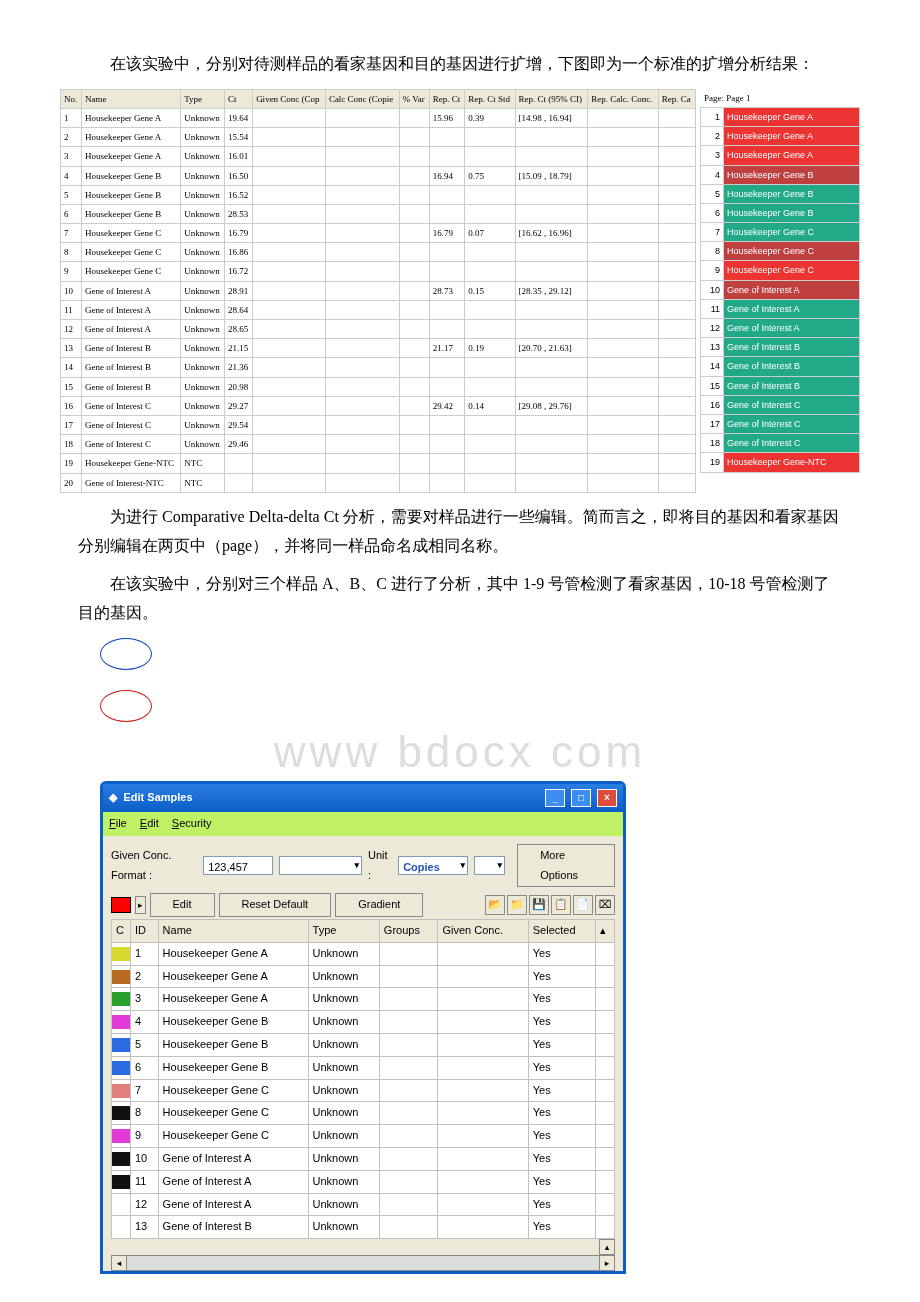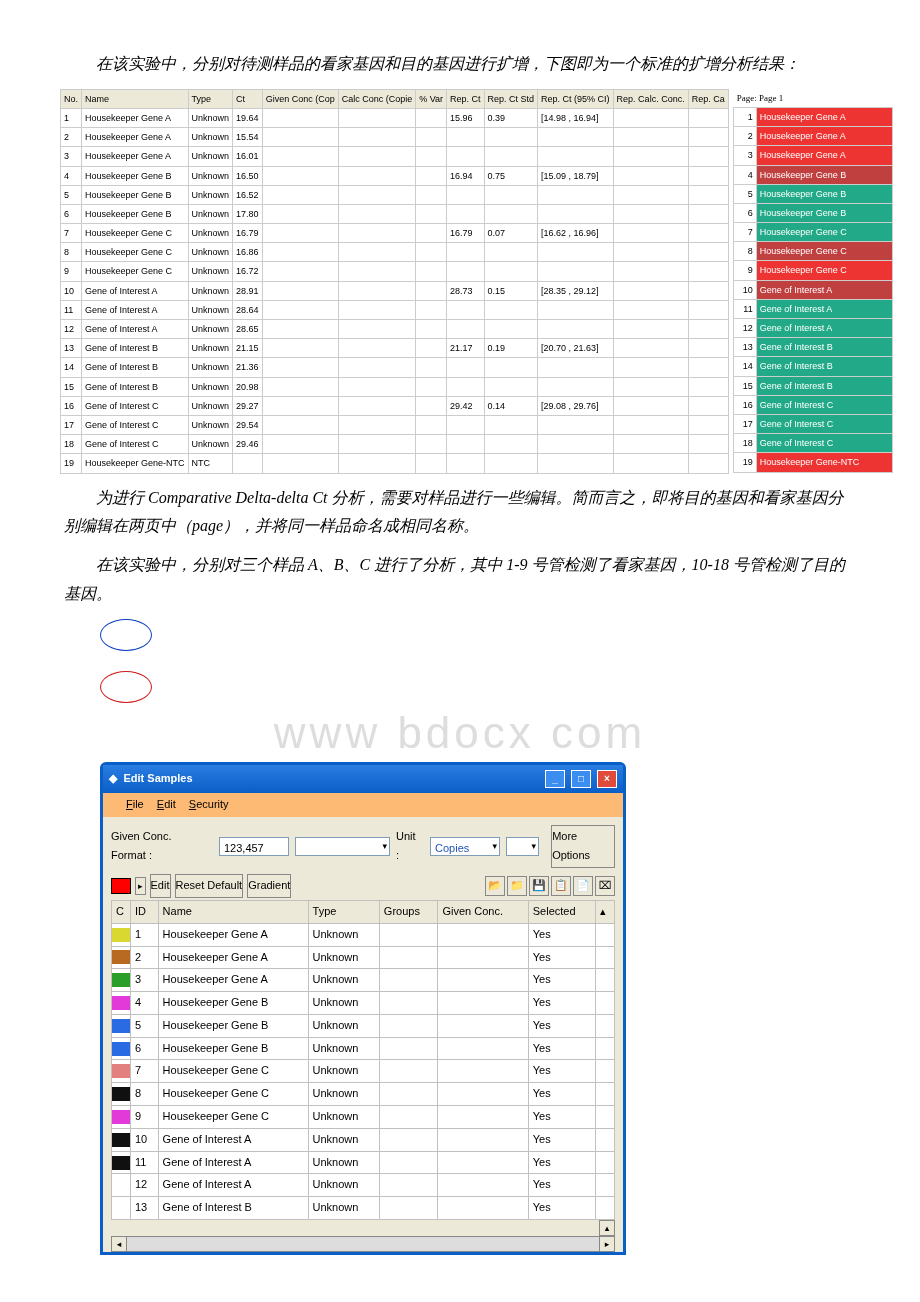--- a/index.html
+++ b/index.html
@@ -6,26 +6,26 @@
     margin: 0;
     padding: 40px 60px;
     font-family: "SimSun", "Times New Roman", serif;
     font-size: 16px;
     line-height: 1.8;
     color: #000;
     background: #fff;
     width: 920px;
     box-sizing: border-box;
   }
-  p { margin: 10px 4px; text-indent: 2em; font-style: italic; }
+  p { margin: 10px 18px; text-indent: 2em; }
   .fig-wrap { margin: 10px auto; }
   
   .tbl1 {
     border-collapse: collapse;
-    font-family: Liberation Sans, sans-serif;
+    font-family: Liberation Serif, serif;
     font-size: 9px;
     width: 100%;
     background: #fff;
     border: 1px solid #888;
   }
   .tbl1 th, .tbl1 td {
     border: 1px solid #ccc;
     padding: 1px 3px;
     white-space: nowrap;
     text-align: left;
@@ -84,21 +84,21 @@
   }
   .titlebar .spacer { flex: 1; }
   .titlebar .btn {
     width: 18px; height: 16px;
     display: inline-flex; align-items: center; justify-content: center;
     font-size: 10px;
     border: 1px solid #fff;
     background: #3b8ef0;
   }
   .titlebar .btn.close { background: #e04b3c; }
-  .menubar { padding: 2px 23px; background: #fdba74; }
+  .menubar { padding: 2px 6px; background: #bef264; }
   .menubar span { margin-right: 10px; }
   .menubar u { text-decoration: underline; }
   .section { padding: 4px 8px; }
   .fld-label { margin-right: 4px; }
   .txt {
     border: 1px solid #7f9db9;
     background: #fff;
     padding: 1px 4px;
     display: inline-block;
     min-width: 60px;
@@ -106,32 +106,33 @@
     vertical-align: middle;
   }
   .drop {
     border: 1px solid #7f9db9;
     background: #fff;
     padding: 1px 14px 1px 4px;
     display: inline-block;
     position: relative;
     height: 15px;
     vertical-align: middle;
+    font-weight: bold;
   }
   .drop::after {
     content: "▾";
     position: absolute;
     right: 2px; top: 0;
     font-size: 9px;
     color: #000;
   }
   .btnc {
     border: 1px solid #888;
     background: #ece9d8;
-    padding: 1px 0;
+    padding: 1px 22px;
     display: inline-block;
     font-size: 11px;
     cursor: default;
   }
   .row-flex { display: flex; align-items: center; gap: 6px; }
   .samples-toolbar {
     display: flex;
     align-items: center;
     padding: 2px 8px;
     gap: 4px;
@@ -266,21 +267,21 @@
           <td></td>
           <td></td>
           <td></td>
           <td></td>
           <td></td>
         </tr>
         <tr>
           <td>6</td>
           <td>Housekeeper Gene  B</td>
           <td>Unknown</td>
-          <td>17.80</td>
+          <td>28.53</td>
           <td></td>
           <td></td>
           <td></td>
           <td></td>
           <td></td>
           <td></td>
           <td></td>
           <td></td>
         </tr>
         <tr>
@@ -447,20 +448,34 @@
           <td></td>
           <td></td>
           <td></td>
           <td></td>
           <td></td>
           <td></td>
         </tr>
         <tr>
           <td>19</td>
           <td>Housekeeper Gene-NTC</td>
+          <td>NTC</td>
+          <td></td>
+          <td></td>
+          <td></td>
+          <td></td>
+          <td></td>
+          <td></td>
+          <td></td>
+          <td></td>
+          <td></td>
+        </tr>
+        <tr>
+          <td>20</td>
+          <td>Gene of Interest-NTC</td>
           <td>NTC</td>
           <td></td>
           <td></td>
           <td></td>
           <td></td>
           <td></td>
           <td></td>
           <td></td>
           <td></td>
           <td></td>

